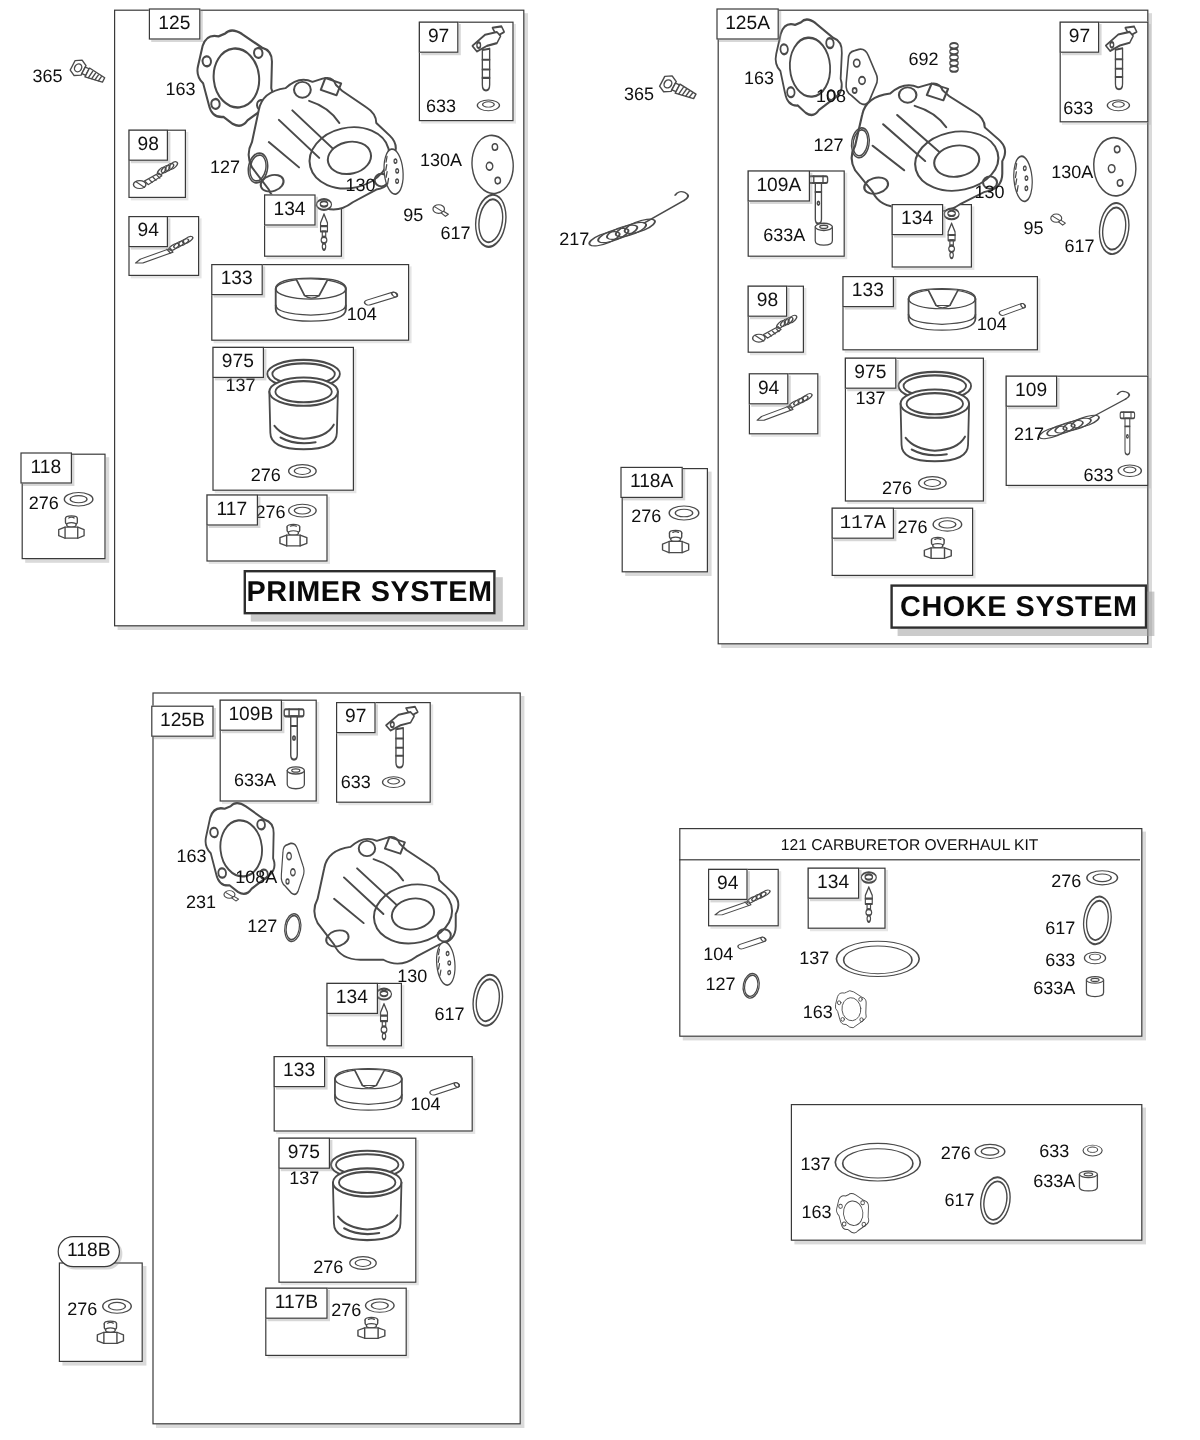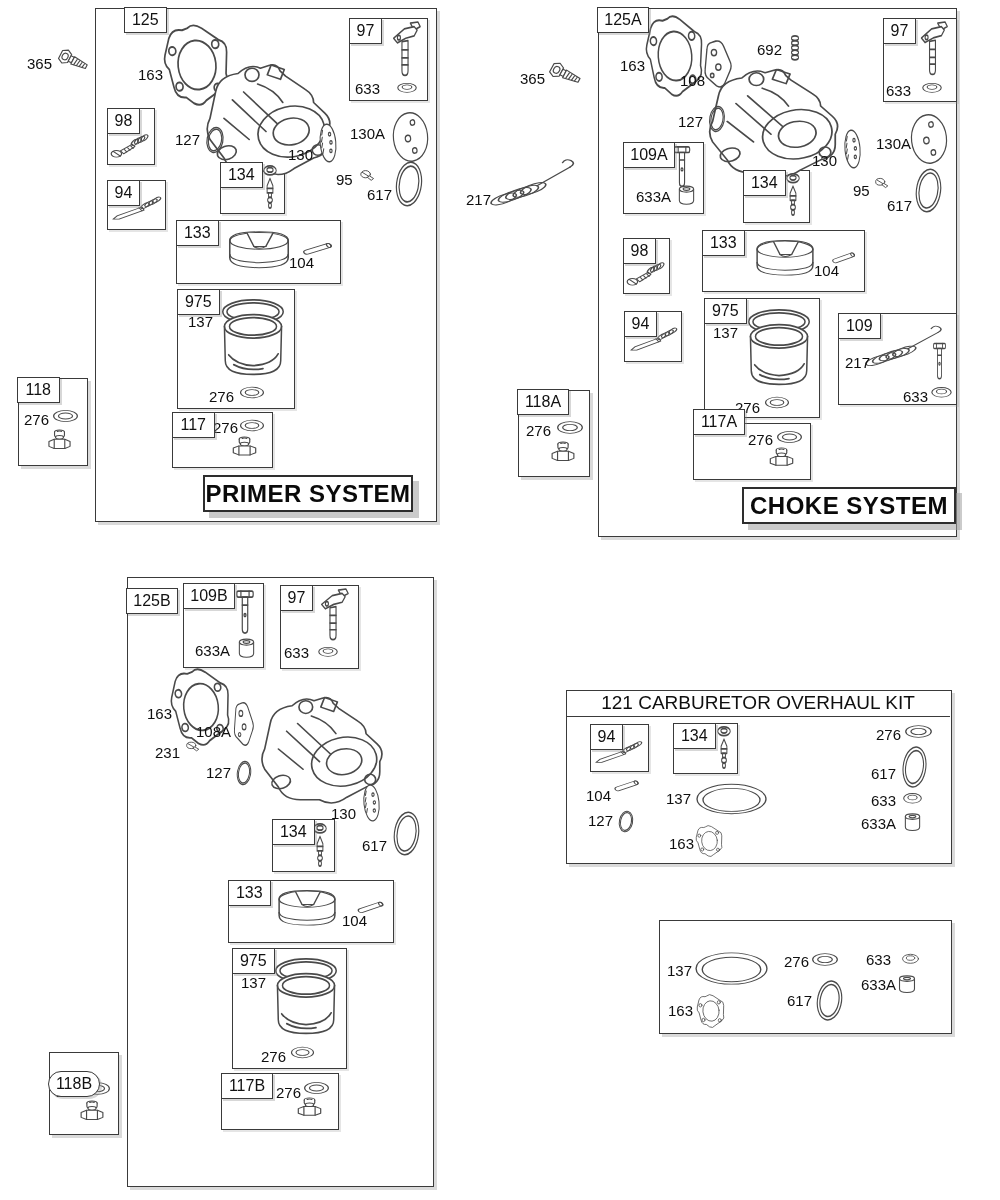--- a/index.html
+++ b/index.html
@@ -12,21 +12,21 @@
   .tag{position:absolute;border:1.7px solid #3a3a3a;background:#fff;z-index:6;
        font-size:16px;color:#111;text-align:center;
        box-shadow:2px 2px 0 rgba(140,140,140,.35);}
   .plabel{position:absolute;z-index:5;font-size:15px;color:#0f0f0f;white-space:nowrap;}
   .title-box{position:absolute;border:2px solid #2e2e2e;background:#fff;z-index:6;
              display:flex;align-items:center;justify-content:center;
              font-weight:700;font-size:24px;letter-spacing:.5px;color:#0a0a0a;
              box-shadow:6px 6px 0 rgba(160,160,160,.55);white-space:nowrap;}
   .kit-header{position:absolute;z-index:4;border-bottom:1.6px solid #3a3a3a;
               display:flex;align-items:center;justify-content:center;
-              font-size:19px;color:#0f0f0f;white-space:nowrap;}
+              font-size:13px;color:#0f0f0f;white-space:nowrap;}
   .icon{position:absolute;z-index:3;overflow:visible;}
 </style>
 </head>
 <body>
 
 <svg width="0" height="0" style="position:absolute" aria-hidden="true">
 <defs>
   <symbol id="sym-washer" viewBox="0 0 100 100" overflow="visible">
     <g stroke="#4a4a4a" fill="none" stroke-width="5" stroke-linecap="round" stroke-linejoin="round">
       <ellipse cx="50" cy="52" rx="42" ry="30" fill="#fff"></ellipse>
@@ -341,21 +341,21 @@
     <div class="tag" style="left: 623px; top: 238px; width: 31px; height: 24px; line-height: 24px;">98</div>
     <div class="subbox" style="left: 702px; top: 230px; width: 161px; height: 60px;"></div>
     <div class="tag" style="left: 702px; top: 230px; width: 40.5px; height: 24px; line-height: 24px;">133</div>
     <div class="subbox" style="left: 624px; top: 311px; width: 56px; height: 49px;"></div>
     <div class="tag" style="left: 624px; top: 311px; width: 31px; height: 24px; line-height: 24px;">94</div>
     <div class="subbox" style="left: 704px; top: 298px; width: 114px; height: 118px;"></div>
     <div class="tag" style="left: 704px; top: 298px; width: 40.5px; height: 24px; line-height: 24px;">975</div>
     <div class="subbox" style="left: 838px; top: 313px; width: 117px; height: 90px;"></div>
     <div class="tag" style="left: 838px; top: 313px; width: 40.5px; height: 24px; line-height: 24px;">109</div>
     <div class="subbox" style="left: 693px; top: 423px; width: 116px; height: 55px;"></div>
-    <div class="tag" style="left: 693px; top: 409px; width: 50px; height: 24px; line-height: 24px;">117A</div>
+    <div class="tag" style="left: 693px; top: 423px; width: 50px; height: 24px; line-height: 24px; font-family: Liberation Mono, monospace;">117A</div>
     <svg class="icon" viewBox="0 0 100 100" preserveAspectRatio="none" style="left: 644px; top: 15px; width: 62px; height: 82px; transform: rotate(-4deg);">
       <use href="#sym-gasket"></use>
     </svg>
     <svg class="icon" viewBox="0 0 100 100" preserveAspectRatio="none" style="left: 699px; top: 38px; width: 44px; height: 52px;">
       <use href="#sym-choke-plate"></use>
     </svg>
     <svg class="icon" viewBox="0 0 100 100" preserveAspectRatio="none" style="left: 787px; top: 34px; width: 16px; height: 30px;">
       <use href="#sym-spring-small"></use>
     </svg>
     <svg class="icon" viewBox="0 0 100 100" preserveAspectRatio="none" style="left: 698px; top: 60px; width: 146px; height: 128px;">
@@ -532,21 +532,21 @@
     <div class="plabel" style="left: 276px; top: 1084px;">276</div>
     <div class="tag" style="left: 126px; top: 576px; width: 50px; height: 24px; line-height: 24px; margin-top: 12px;">125B</div>
     <div class="panel" style="left: 49px; top: 1052px; width: 68px; height: 81px;"></div>
     <svg class="icon" viewBox="0 0 100 100" preserveAspectRatio="none" style="left: 84px; top: 1078px; width: 27px; height: 21px;">
       <use href="#sym-oval-washer"></use>
     </svg>
     <svg class="icon" viewBox="0 0 100 100" preserveAspectRatio="none" style="left: 75px; top: 1100px; width: 34px; height: 31px;">
       <use href="#sym-bowl-nut"></use>
     </svg>
     <div class="plabel" style="left: 56px; top: 1083px;">276</div>
-    <div class="tag" style="left: 48px; top: 1071px; width: 50px; height: 24px; line-height: 24px; border-radius: 13px;">118B</div>
+    <div class="tag" style="left: 48px; top: 1030px; width: 50px; height: 24px; line-height: 24px; border-radius: 13px;">118B</div>
     <div class="panel" style="left: 566px; top: 690px; width: 384px; height: 172px;"></div>
     <div class="kit-header" style="left: 566px; top: 690px; width: 384px; height: 26px;">121 CARBURETOR OVERHAUL KIT</div>
     <div class="subbox" style="left: 590px; top: 724px; width: 57px; height: 46px;"></div>
     <div class="tag" style="left: 590px; top: 724px; width: 31px; height: 24px; line-height: 24px;">94</div>
     <div class="subbox" style="left: 673px; top: 723px; width: 63px; height: 49px;"></div>
     <div class="tag" style="left: 673px; top: 723px; width: 40.5px; height: 24px; line-height: 24px;">134</div>
     <svg class="icon" viewBox="0 0 100 100" preserveAspectRatio="none" style="left: 594px; top: 736px; width: 48px; height: 30px;">
       <use href="#sym-needle-spring"></use>
     </svg>
     <svg class="icon" viewBox="0 0 100 100" preserveAspectRatio="none" style="left: 712px; top: 726px; width: 24px; height: 44px;">

